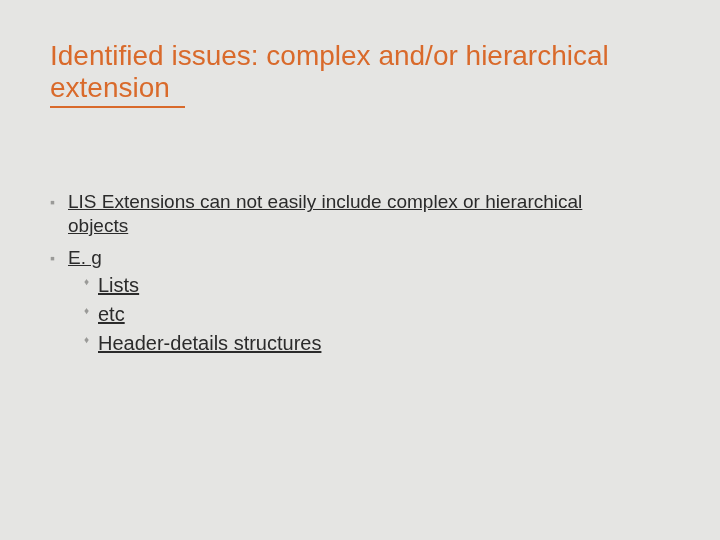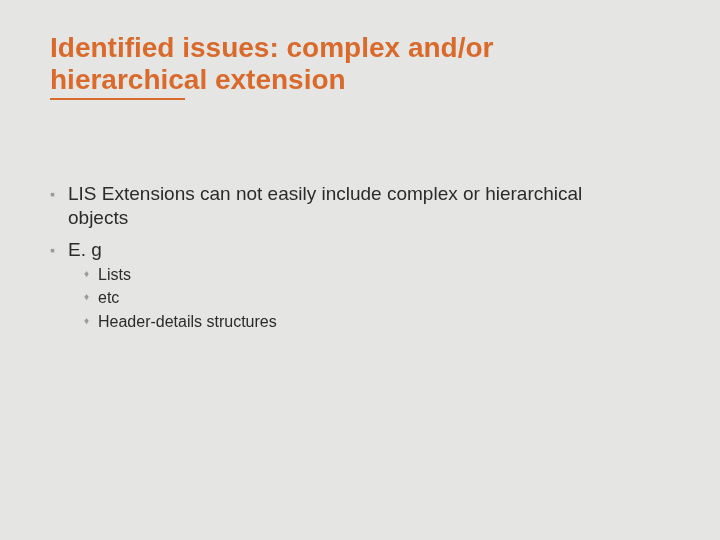--- a/index.html
+++ b/index.html
@@ -16,22 +16,22 @@
     position: relative;
     width: 720px;
     height: 540px;
     box-sizing: border-box;
     padding: 28px 50px 40px 50px;
   }
   .title {
     color: #d96a2b;
     font-size: 28px;
     line-height: 1.15;
-    font-weight: 700;
-    margin: 4px 0 6px 0;
+    font-weight: 400;
+    margin: 12px 0 6px 0;
     max-width: 600px;
   }
   .title-underline {
     width: 135px;
     height: 2px;
     background: #d96a2b;
     margin-top: -4px;
   }
   .body {
     margin-top: 82px;
@@ -41,39 +41,40 @@
     padding: 0;
     margin: 0;
   }
   .l1 > li {
     position: relative;
     padding-left: 18px;
     font-size: 19px;
     line-height: 1.25;
     margin-bottom: 8px;
     max-width: 560px;
+    text-decoration: underline;
   }
   .l1 > li::before {
     content: "▪";
     position: absolute;
     left: 0;
     top: 0;
     color: #9a9a98;
     font-size: 14px;
     line-height: 24px;
   }
   .l2 {
     list-style: none;
     padding: 0;
     margin: 2px 0 0 0;
   }
   .l2 > li {
     position: relative;
     padding-left: 30px;
-    font-size: 16px;
+    font-size: 20px;
     line-height: 1.35;
     margin-bottom: 2px;
   }
   .l2 > li::before {
     content: "♦";
     position: absolute;
     left: 16px;
     top: 0;
     color: #9a9a98;
     font-size: 10px;

